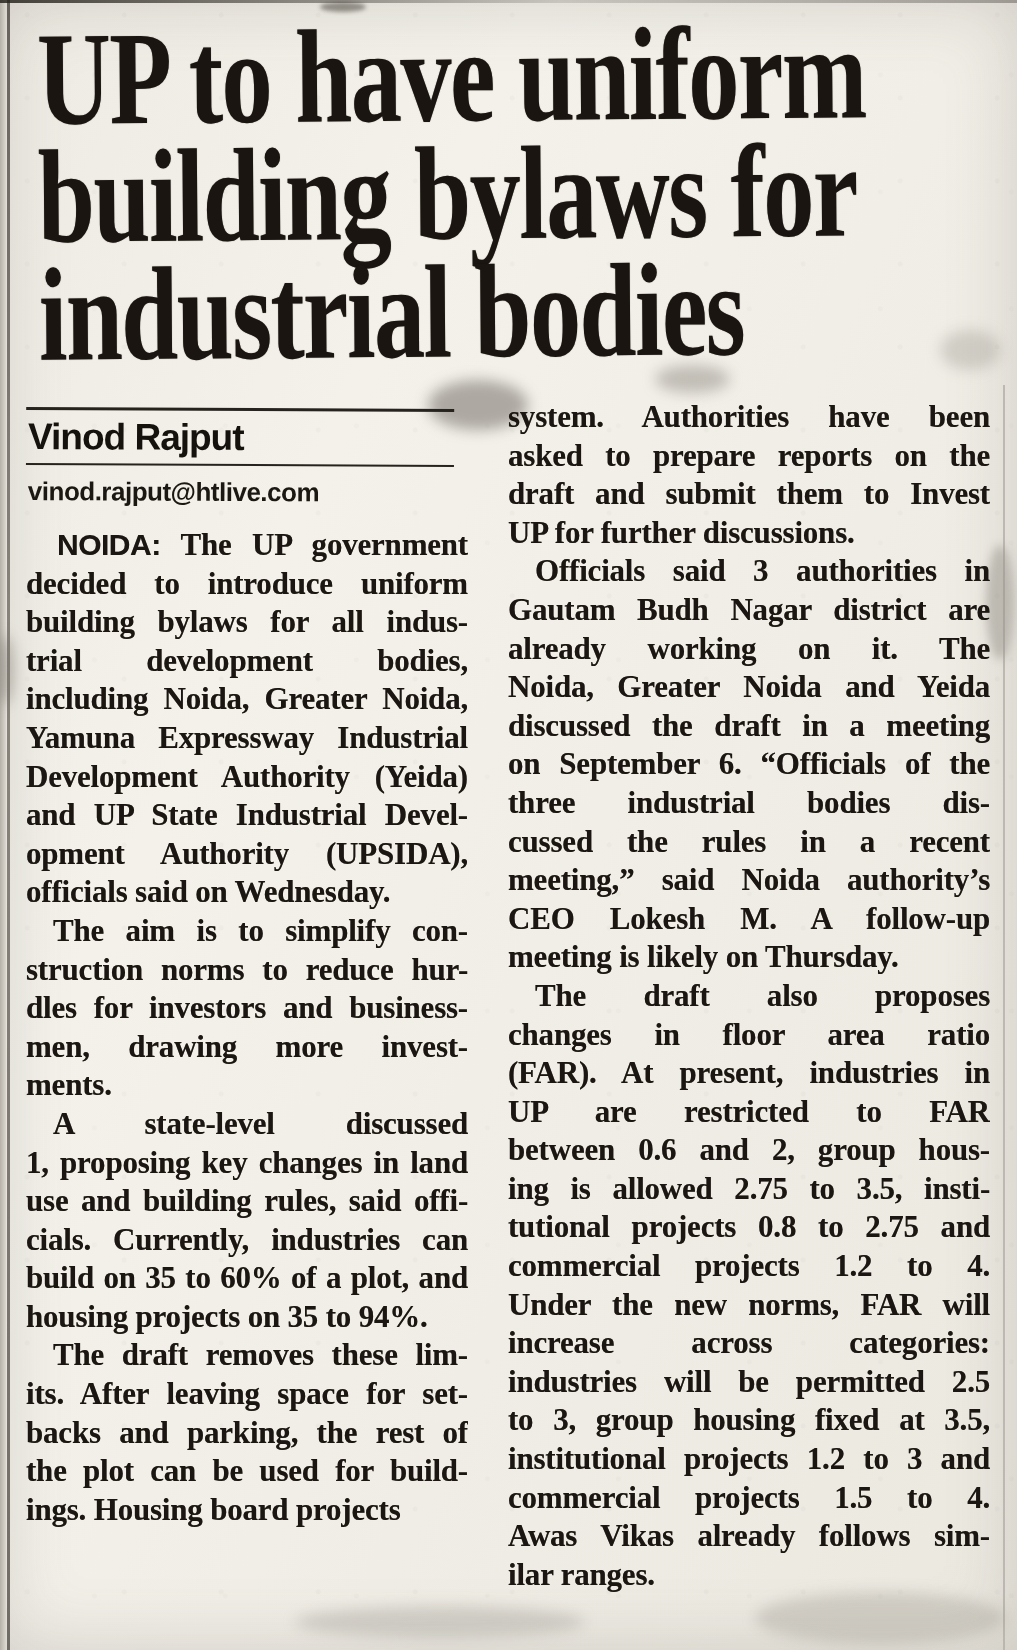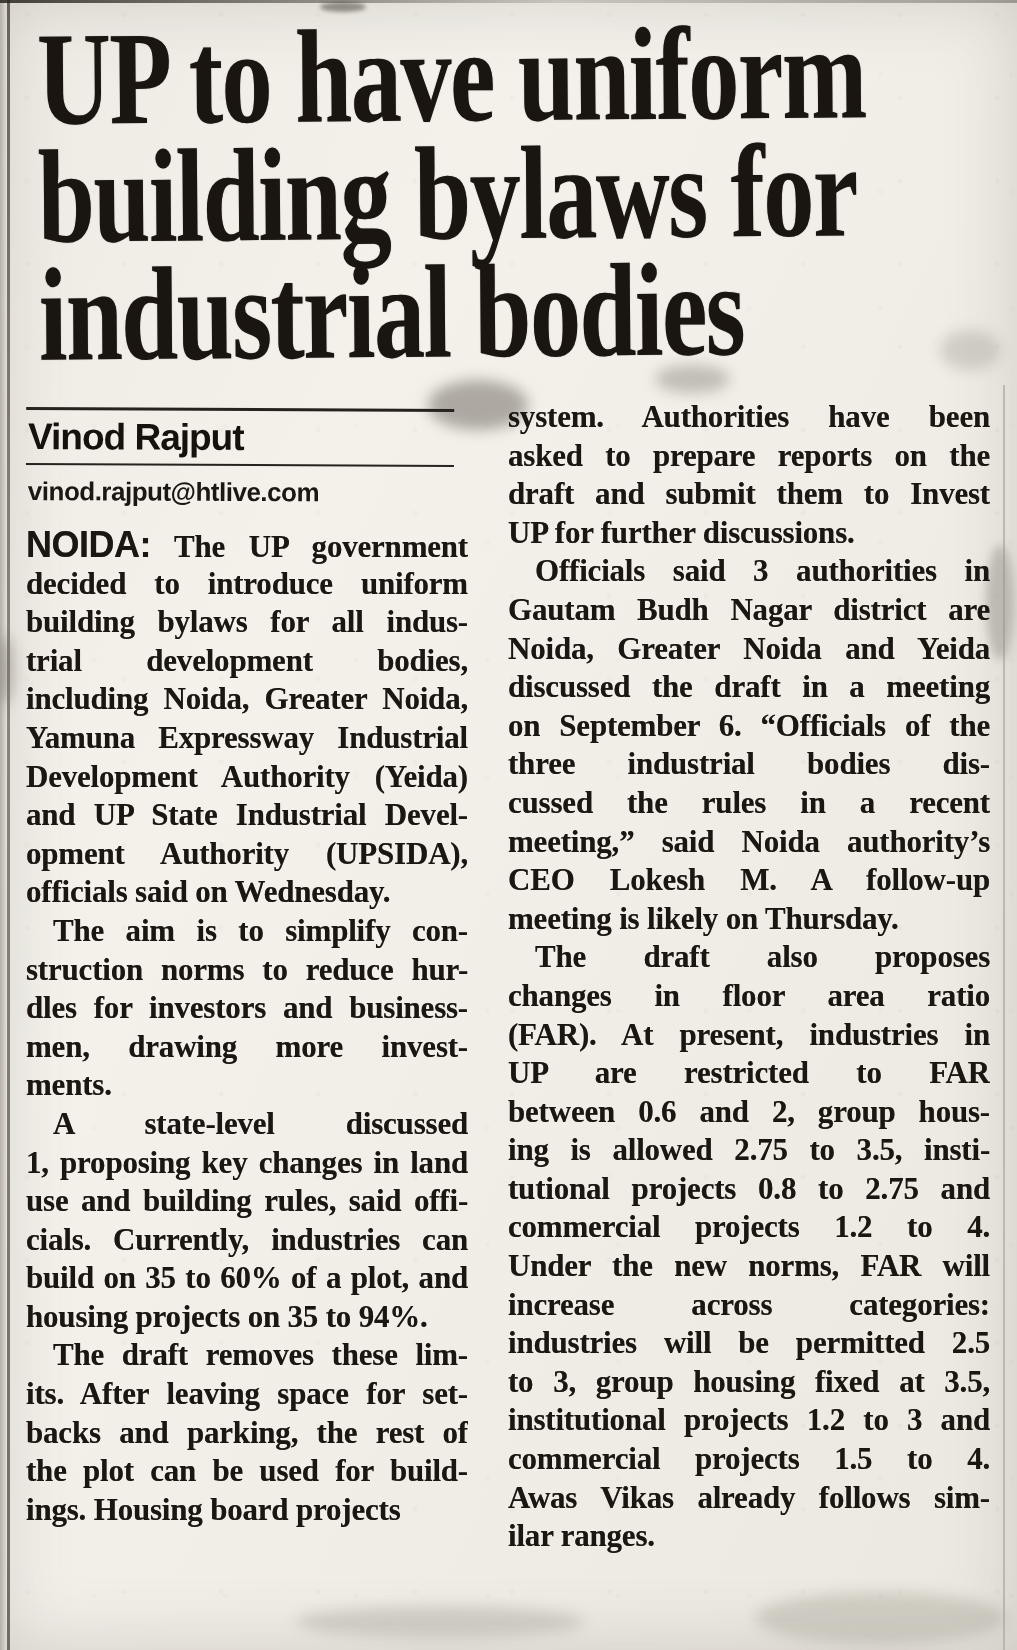--- a/index.html
+++ b/index.html
@@ -57,22 +57,22 @@
     color:#1b1611;text-shadow:0 0 0.6px rgba(26,21,16,.5);}
   #col-left{left:26px;top:526px;width:442px;}
   #col-right{left:508px;top:398px;width:482px;}
   .line{
     height:38.6px;line-height:38.6px;overflow:hidden;
     text-align:justify;text-align-last:justify;
   }
   .para .line:last-child{text-align-last:left;}
   .para.indent .line:first-child{text-indent:27px;}
   .lines{display:contents;}
-  .dateline{font-family:"Liberation Sans","DejaVu Sans",sans-serif;font-size:36px;
-    font-weight:700;letter-spacing:-0.5px;}
+  .dateline{font-family:"Liberation Sans","DejaVu Sans",sans-serif;font-size:30px;
+    font-weight:700;letter-spacing:-0.5px;margin-left:31px;}
 </style>
 </head>
 <body>
 
 <div id="page">
 
   <div class="edge-left"></div>
   <div class="scanline-left"></div>
   <div class="scanline-top"></div>
   <div class="rule-nextcol"></div>
@@ -130,20 +130,21 @@
   <div class="col" id="col-right">
     <div class="para">
         <div class="line">system. Authorities have been</div>
         <div class="line">asked to prepare reports on the</div>
         <div class="line">draft and submit them to Invest</div>
         <div class="line">UP for further discussions.</div>
       </div>
     <div class="para indent">
         <div class="line">Officials said 3 authorities in</div>
         <div class="line">Gautam Budh Nagar district are</div>
+        <div class="line">already working on it. The</div>
         <div class="line">Noida, Greater Noida and Yeida</div>
         <div class="line">discussed the draft in a meeting</div>
         <div class="line">on September 6. “Officials of the</div>
         <div class="line">three industrial bodies dis-</div>
         <div class="line">cussed the rules in a recent</div>
         <div class="line">meeting,” said Noida authority’s</div>
         <div class="line">CEO Lokesh M. A follow-up</div>
         <div class="line">meeting is likely on Thursday.</div>
       </div>
     <div class="para indent">

